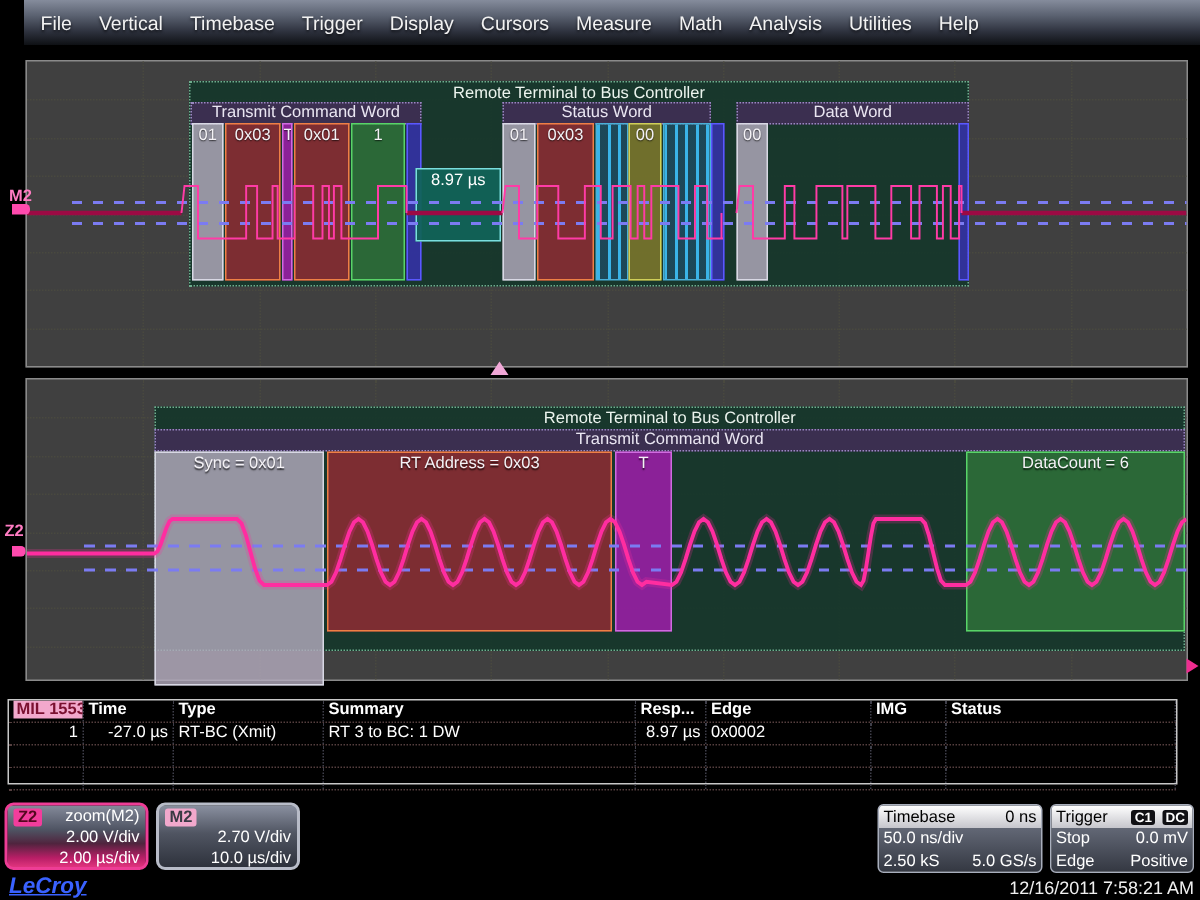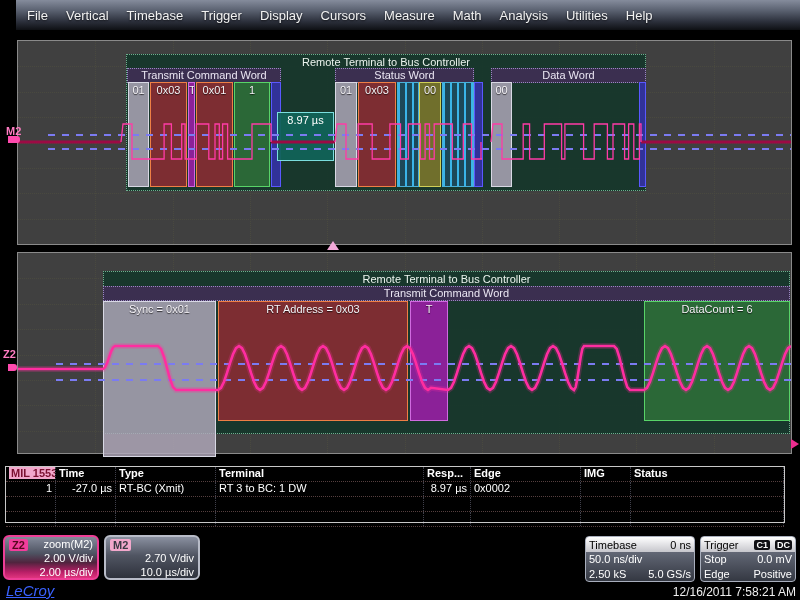--- a/index.html
+++ b/index.html
@@ -76,21 +76,21 @@
   .sbox{position:absolute;border:1px solid #a8aebc;border-radius:4px;font-size:11px;color:#fff;
     box-sizing:border-box;overflow:hidden;background:linear-gradient(180deg,#7a8090 0%,#343842 100%);}
   #tb-box{left:585px;top:536px;width:110px;height:46px;}
   #trg-box{left:700px;top:536px;width:96px;height:46px;}
   .sbox-hdr{display:flex;justify-content:space-between;align-items:center;height:15px;
     background:linear-gradient(180deg,#ffffff 0%,#c6c6cc 100%);color:#000;padding:0 3px;}
   .sbox-row{display:flex;justify-content:space-between;height:15px;line-height:14px;padding:0 3px;}
   .sbox-row.right{justify-content:flex-start;}
   .badge{background:#101014;color:#fff;font-size:9px;font-weight:bold;border-radius:2px;
     padding:0 2px;margin-left:2px;line-height:11px;}
-  #logo{position:absolute;left:6px;top:582px;font-size:15px;font-weight:normal;font-style:italic;
+  #logo{position:absolute;left:6px;top:582px;font-size:15px;font-weight:bold;font-style:italic;
     color:#3a62ff;text-decoration:underline;}
   #datetime{position:absolute;right:4px;top:585px;font-size:12px;color:#f0f0f0;}
 </style>
 </head>
 <body>
 
 <div id="screen">
 
   <div id="menubar">
     <span class="mi">File</span>
@@ -206,21 +206,21 @@
 
   <div class="tracetag" style="left:3px;top:348px">Z2</div>
   <div class="traceptr" style="left:8px;top:364px;width:9px;height:7px"></div>
   <div id="right-arrow"></div>
 
   <div id="dtable">
     <div class="trow thead">
       <div><span class="busbadge">MIL 1553</span></div>
       <div>Time</div>
       <div>Type</div>
-      <div>Terminal</div>
+      <div>Summary</div>
       <div>Resp...</div>
       <div>Edge</div>
       <div>IMG</div>
       <div>Status</div>
     </div>
     <div class="trow">
       <div class="num">1</div>
       <div class="num">-27.0 µs</div>
       <div>RT-BC (Xmit)</div>
       <div>RT 3 to BC: 1 DW</div>

